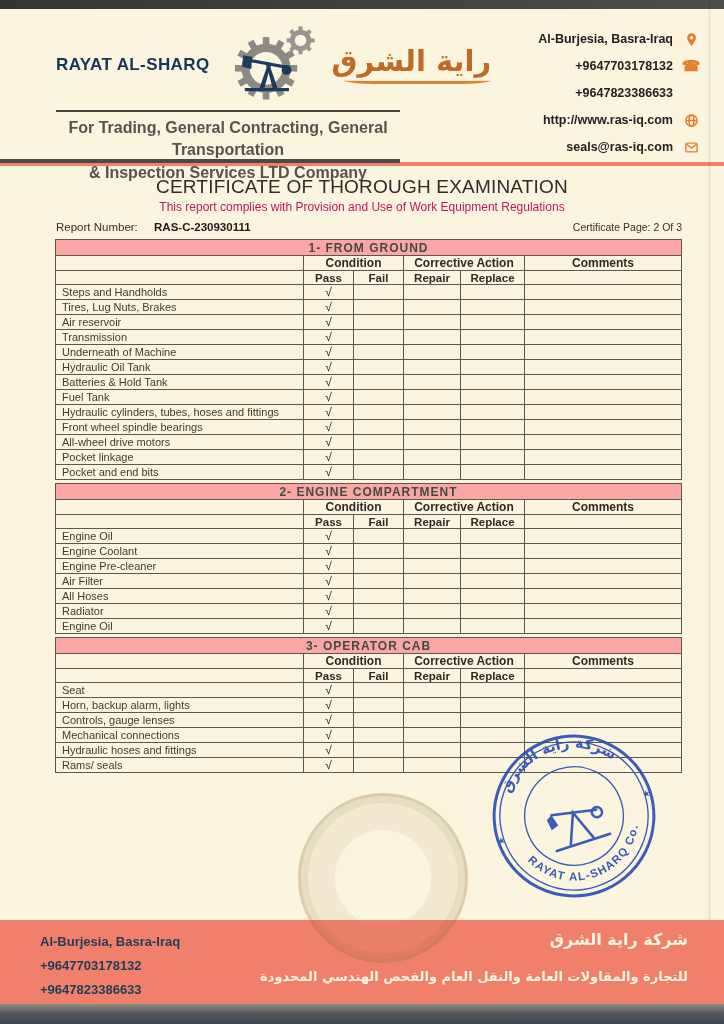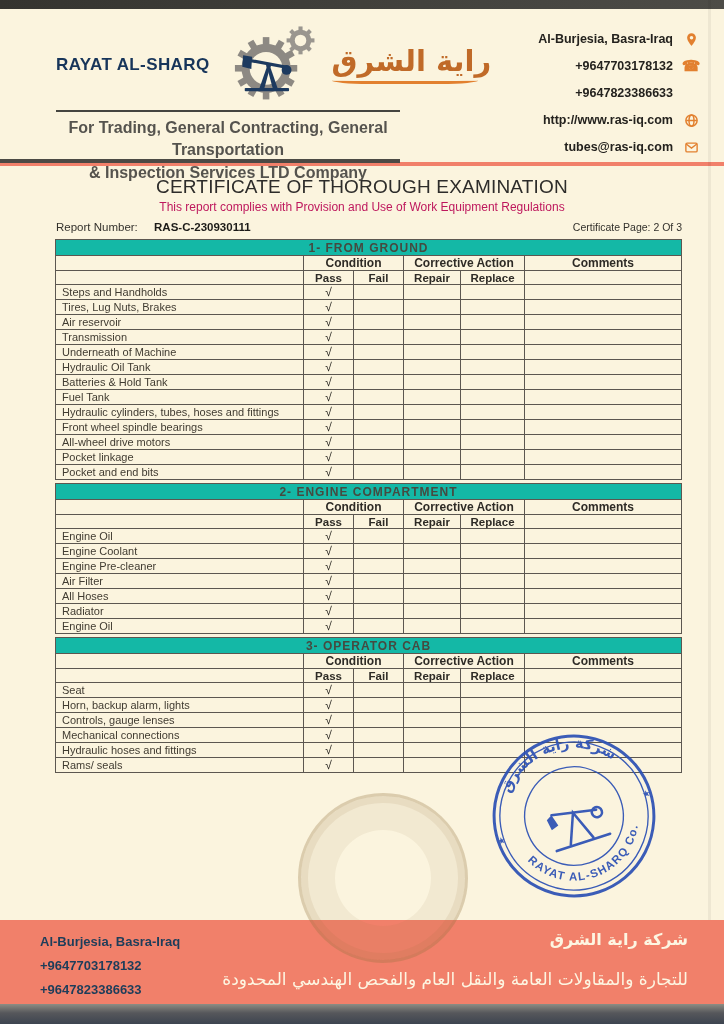--- a/index.html
+++ b/index.html
@@ -9,21 +9,21 @@
 
   .scan-top { position:absolute; top:0; left:0; right:0; height:9px; background:linear-gradient(90deg,#35342f,#4d4c47); }
   .scan-bottom { position:absolute; bottom:0; left:0; right:0; height:20px; z-index:7;
                  background:linear-gradient(180deg,#8d8d84 0%, #56575b 45%, #3d4450 100%); }
 
   
   .logo-block { position:absolute; top:24px; left:56px; width:344px; }
   .logo-row { display:flex; align-items:center; gap:15px; }
   .company-en { font-size:17px; font-weight:bold; color:#17355a; letter-spacing:.4px; white-space:nowrap; }
   .logo-graphic svg { width:92px; height:82px; display:block; }
-  .ar-wrap { display:flex; flex-direction:column; align-items:flex-start; }
+  .ar-wrap { display:flex; flex-direction:column; align-items:flex-end; }
   .company-ar { font-size:29px; font-weight:bold; color:#c06a28; font-family:"DejaVu Sans", sans-serif; direction:rtl; white-space:nowrap; line-height:1.1; }
   .ar-underline { width:92%; height:7px; border-bottom:3px solid #e2802f; border-radius:50% / 7px; }
   .logo-divider { border-top:2px solid #454540; margin-top:4px; }
   .tagline { text-align:center; font-size:16px; font-weight:bold; color:#55534e; line-height:1.4; margin-top:5px; }
 
   .contacts { position:absolute; top:30px; right:24px; display:flex; flex-direction:column; gap:9px; }
   .contact-row { display:flex; align-items:center; justify-content:flex-end; gap:9px; height:18px;
                  font-size:12.5px; font-weight:bold; color:#24221e; }
   .contact-icon { width:18px; display:flex; justify-content:center; align-items:center; font-size:15px; color:#e2802f; }
   .contact-icon svg { width:15px; height:15px; display:block; }
@@ -43,41 +43,41 @@
   .report-number { font-weight:bold; color:#1c1b18;padding-left:13px; }
   .cert-page { font-size:10.5px; color:#33312c; }
 
   
   .tables { position:absolute; top:239px; left:55px; width:626px; }
   table.exam-table { width:100%; border-collapse:collapse; table-layout:fixed; margin-bottom:3px; }
   .exam-table th, .exam-table td { border:1px solid #5c5750; padding:0 4px; height:14px;
         font-size:11px; color:#403b31; overflow:hidden; white-space:nowrap; text-align:center; }
   .col-item { width:248px; } .col-pass { width:50px; } .col-fail { width:50px; }
   .col-repair { width:57px; } .col-replace { width:64px; } .col-comments { width:157px; }
-  th.section-title { background:#14b8a6; color:#454a40; font-weight:bold; font-size:12px;
+  th.section-title { background:#fca5a5; color:#454a40; font-weight:bold; font-size:12px;
         letter-spacing:1px; height:16px; }
   th.grp { font-weight:bold; font-size:12px; color:#2e2b26; }
   th.sub { font-weight:bold; font-size:11.5px; color:#2e2b26; }
   td.item-cell { text-align:left; padding-left:6px; }
   td.mark-cell { font-size:12px; color:#27241f; }
 
   
   .stamp { position:absolute; left:489px; top:731px; width:170px; height:170px;
            transform:rotate(-18deg); opacity:.92; z-index:6; }
   .ghost-stamp { position:absolute; left:298px; top:793px; width:170px; height:170px; border-radius:50%;
            border:3px solid rgba(146,112,60,.30); transform:rotate(22deg); z-index:4;
            box-shadow: inset 0 0 0 7px rgba(146,112,60,.10), inset 0 0 0 34px rgba(146,112,60,.08); }
 
   
   .footer-band { position:absolute; left:0; right:0; bottom:20px; height:84px; background:#f1806a;
                  display:flex; justify-content:space-between; padding:10px 36px 0 40px; z-index:3; }
   .footer-left { font-size:13px; font-weight:bold; color:#1d3d5a; line-height:1.85; }
   .footer-right { text-align:right; color:#fdf6e2; direction:rtl; font-family:"DejaVu Sans", sans-serif; }
   .footer-ar1 { font-size:16px; font-weight:bold; margin-bottom:9px; }
-  .footer-ar2 { font-size:17px; font-weight:normal;margin-top:20px; }
+  .footer-ar2 { font-size:13px; font-weight:bold;margin-top:20px; }
 </style>
 </head>
 <body>
 
 <div class="page">
   <div class="scan-top"></div>
 
   <div class="logo-block">
     <div class="logo-row">
       <div class="company-en">RAYAT AL-SHARQ</div>
@@ -161,21 +161,21 @@
         <svg viewBox="0 0 24 24">
             <g stroke="#e2802f" stroke-width="2.4" fill="none">
               <circle cx="12" cy="12" r="9"></circle>
               <ellipse cx="12" cy="12" rx="4" ry="9"></ellipse>
               <path d="M3.5 12h17"></path>
             </g>
           </svg>
       </span>
     </div>
     <div class="contact-row">
-      <span>tubes@ras-iq.com</span>
+      <span>seals@ras-iq.com</span>
       <span class="contact-icon">
         <svg viewBox="0 0 24 24">
             <g stroke="#e2802f" stroke-width="2.2" fill="none">
               <rect x="3" y="5" width="18" height="14" rx="2"></rect>
               <path d="M3.5 6.5 L12 13 L20.5 6.5"></path>
             </g>
           </svg>
       </span>
     </div>
   </div>

